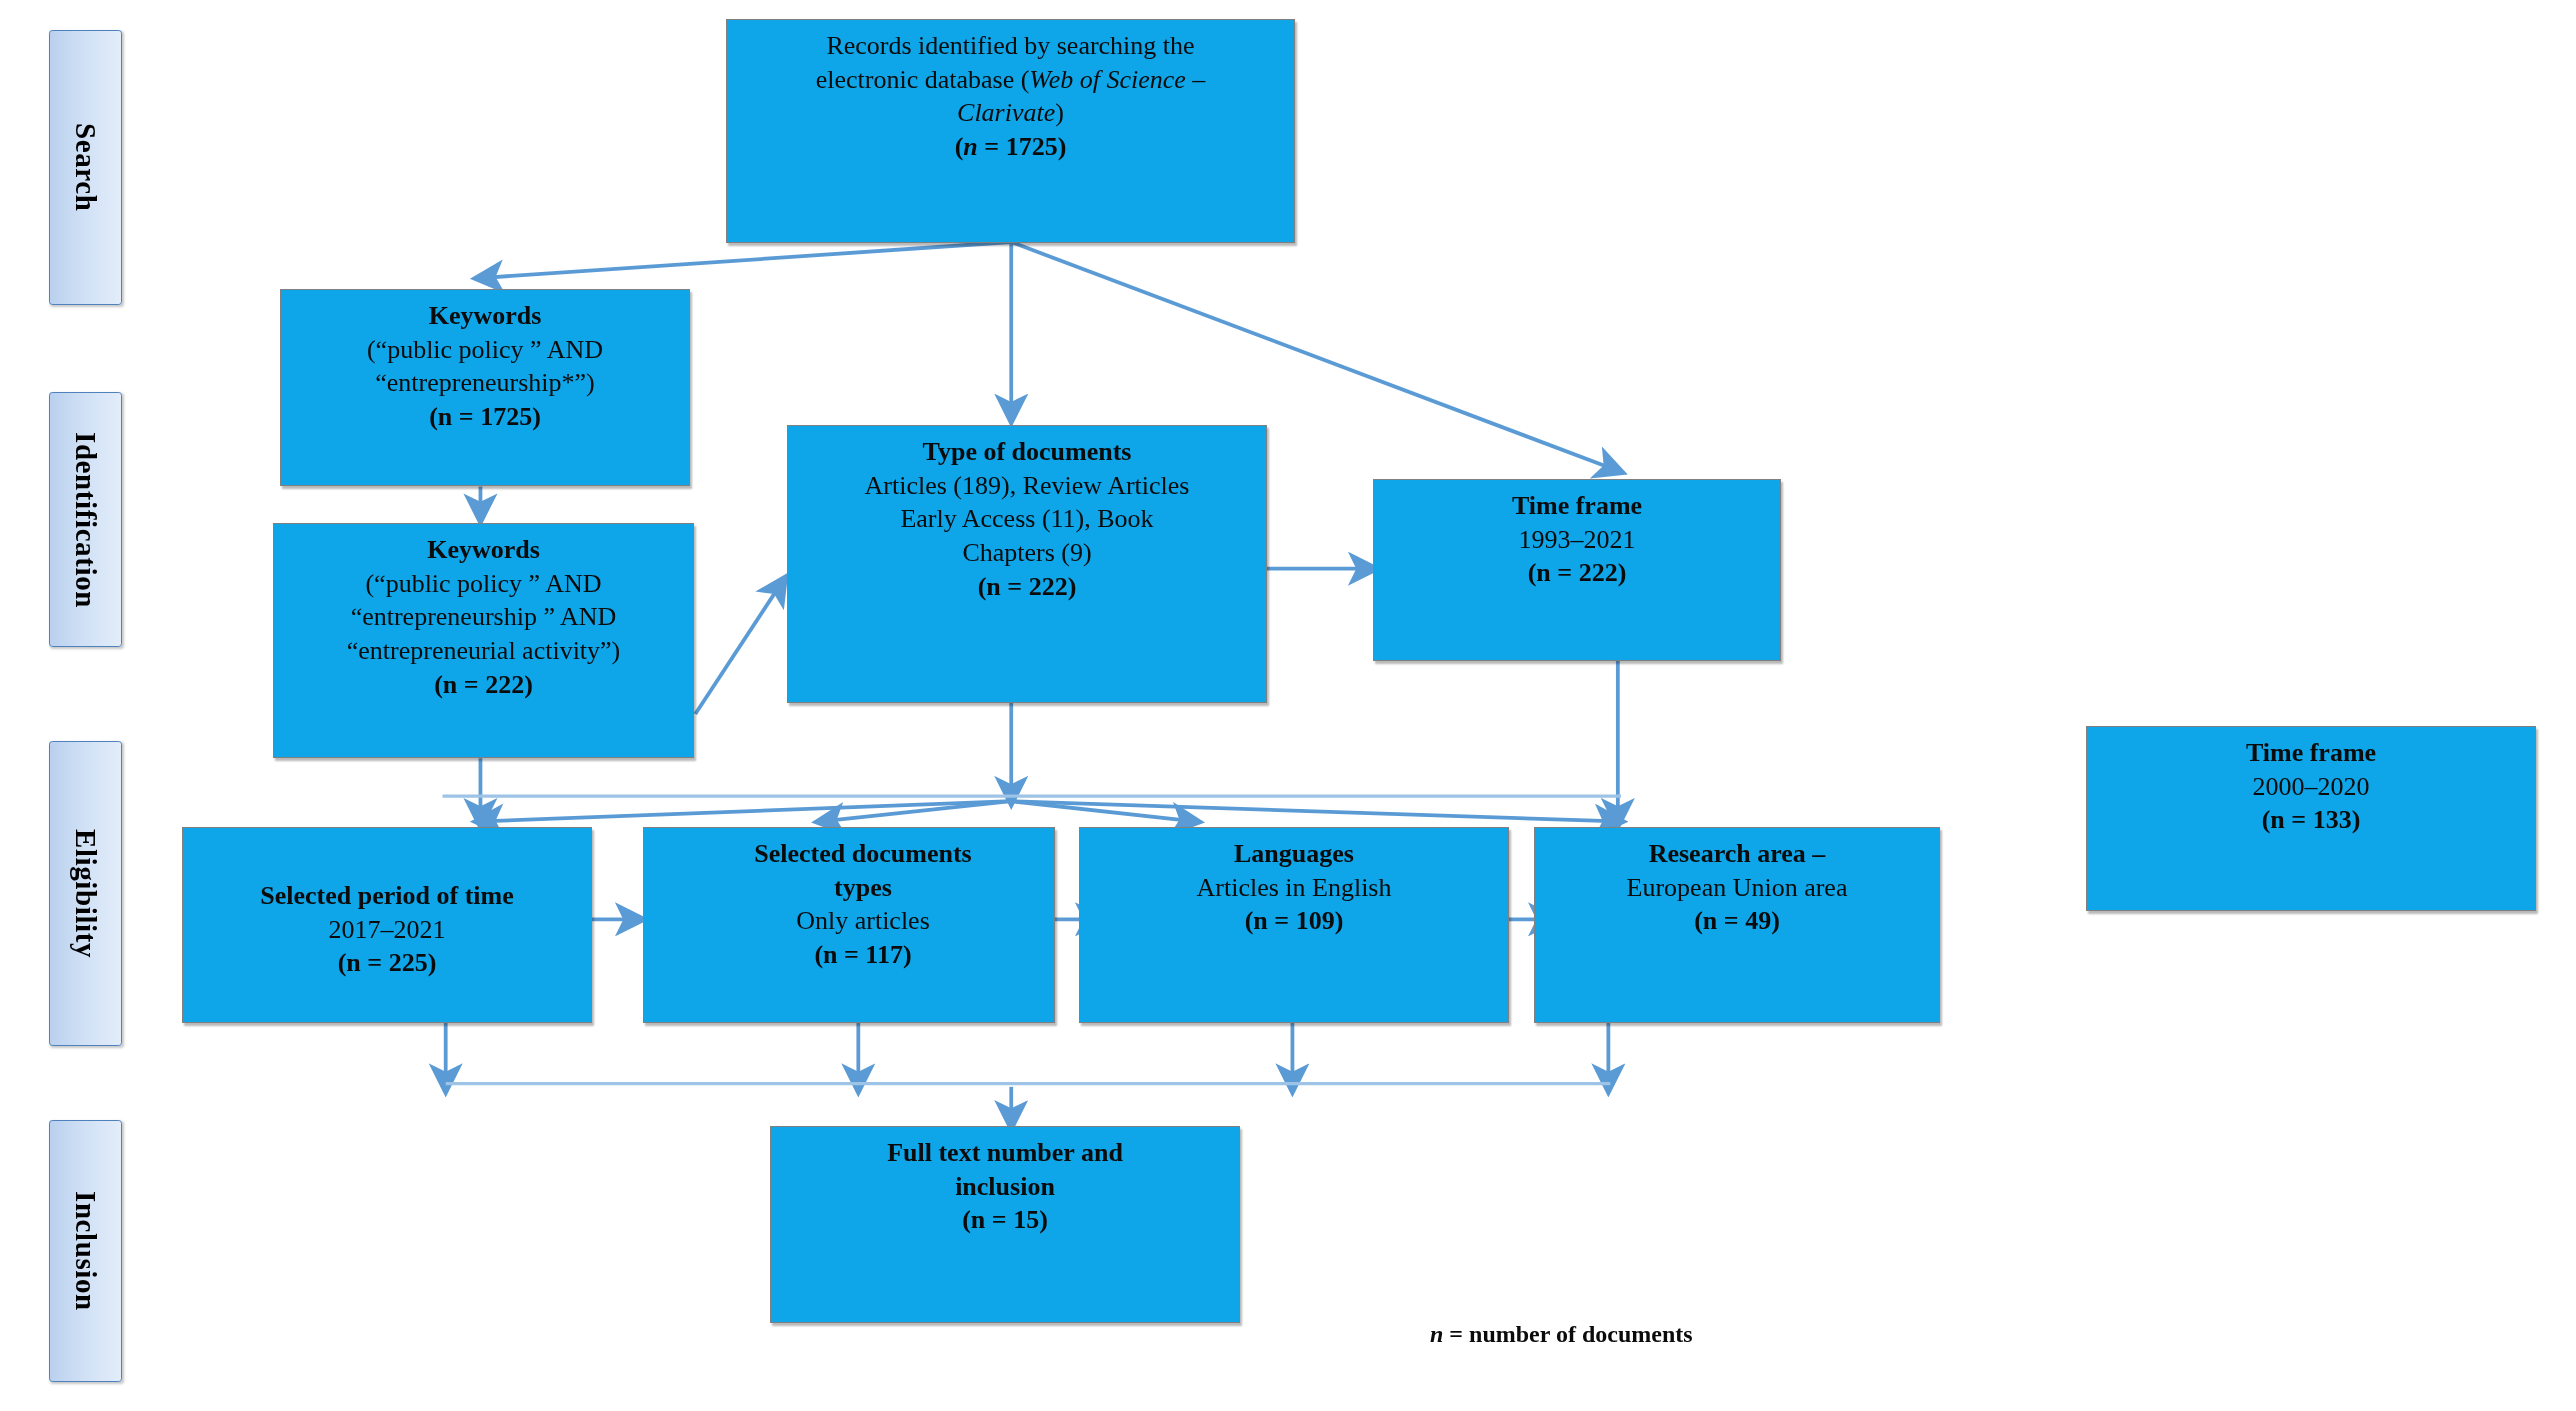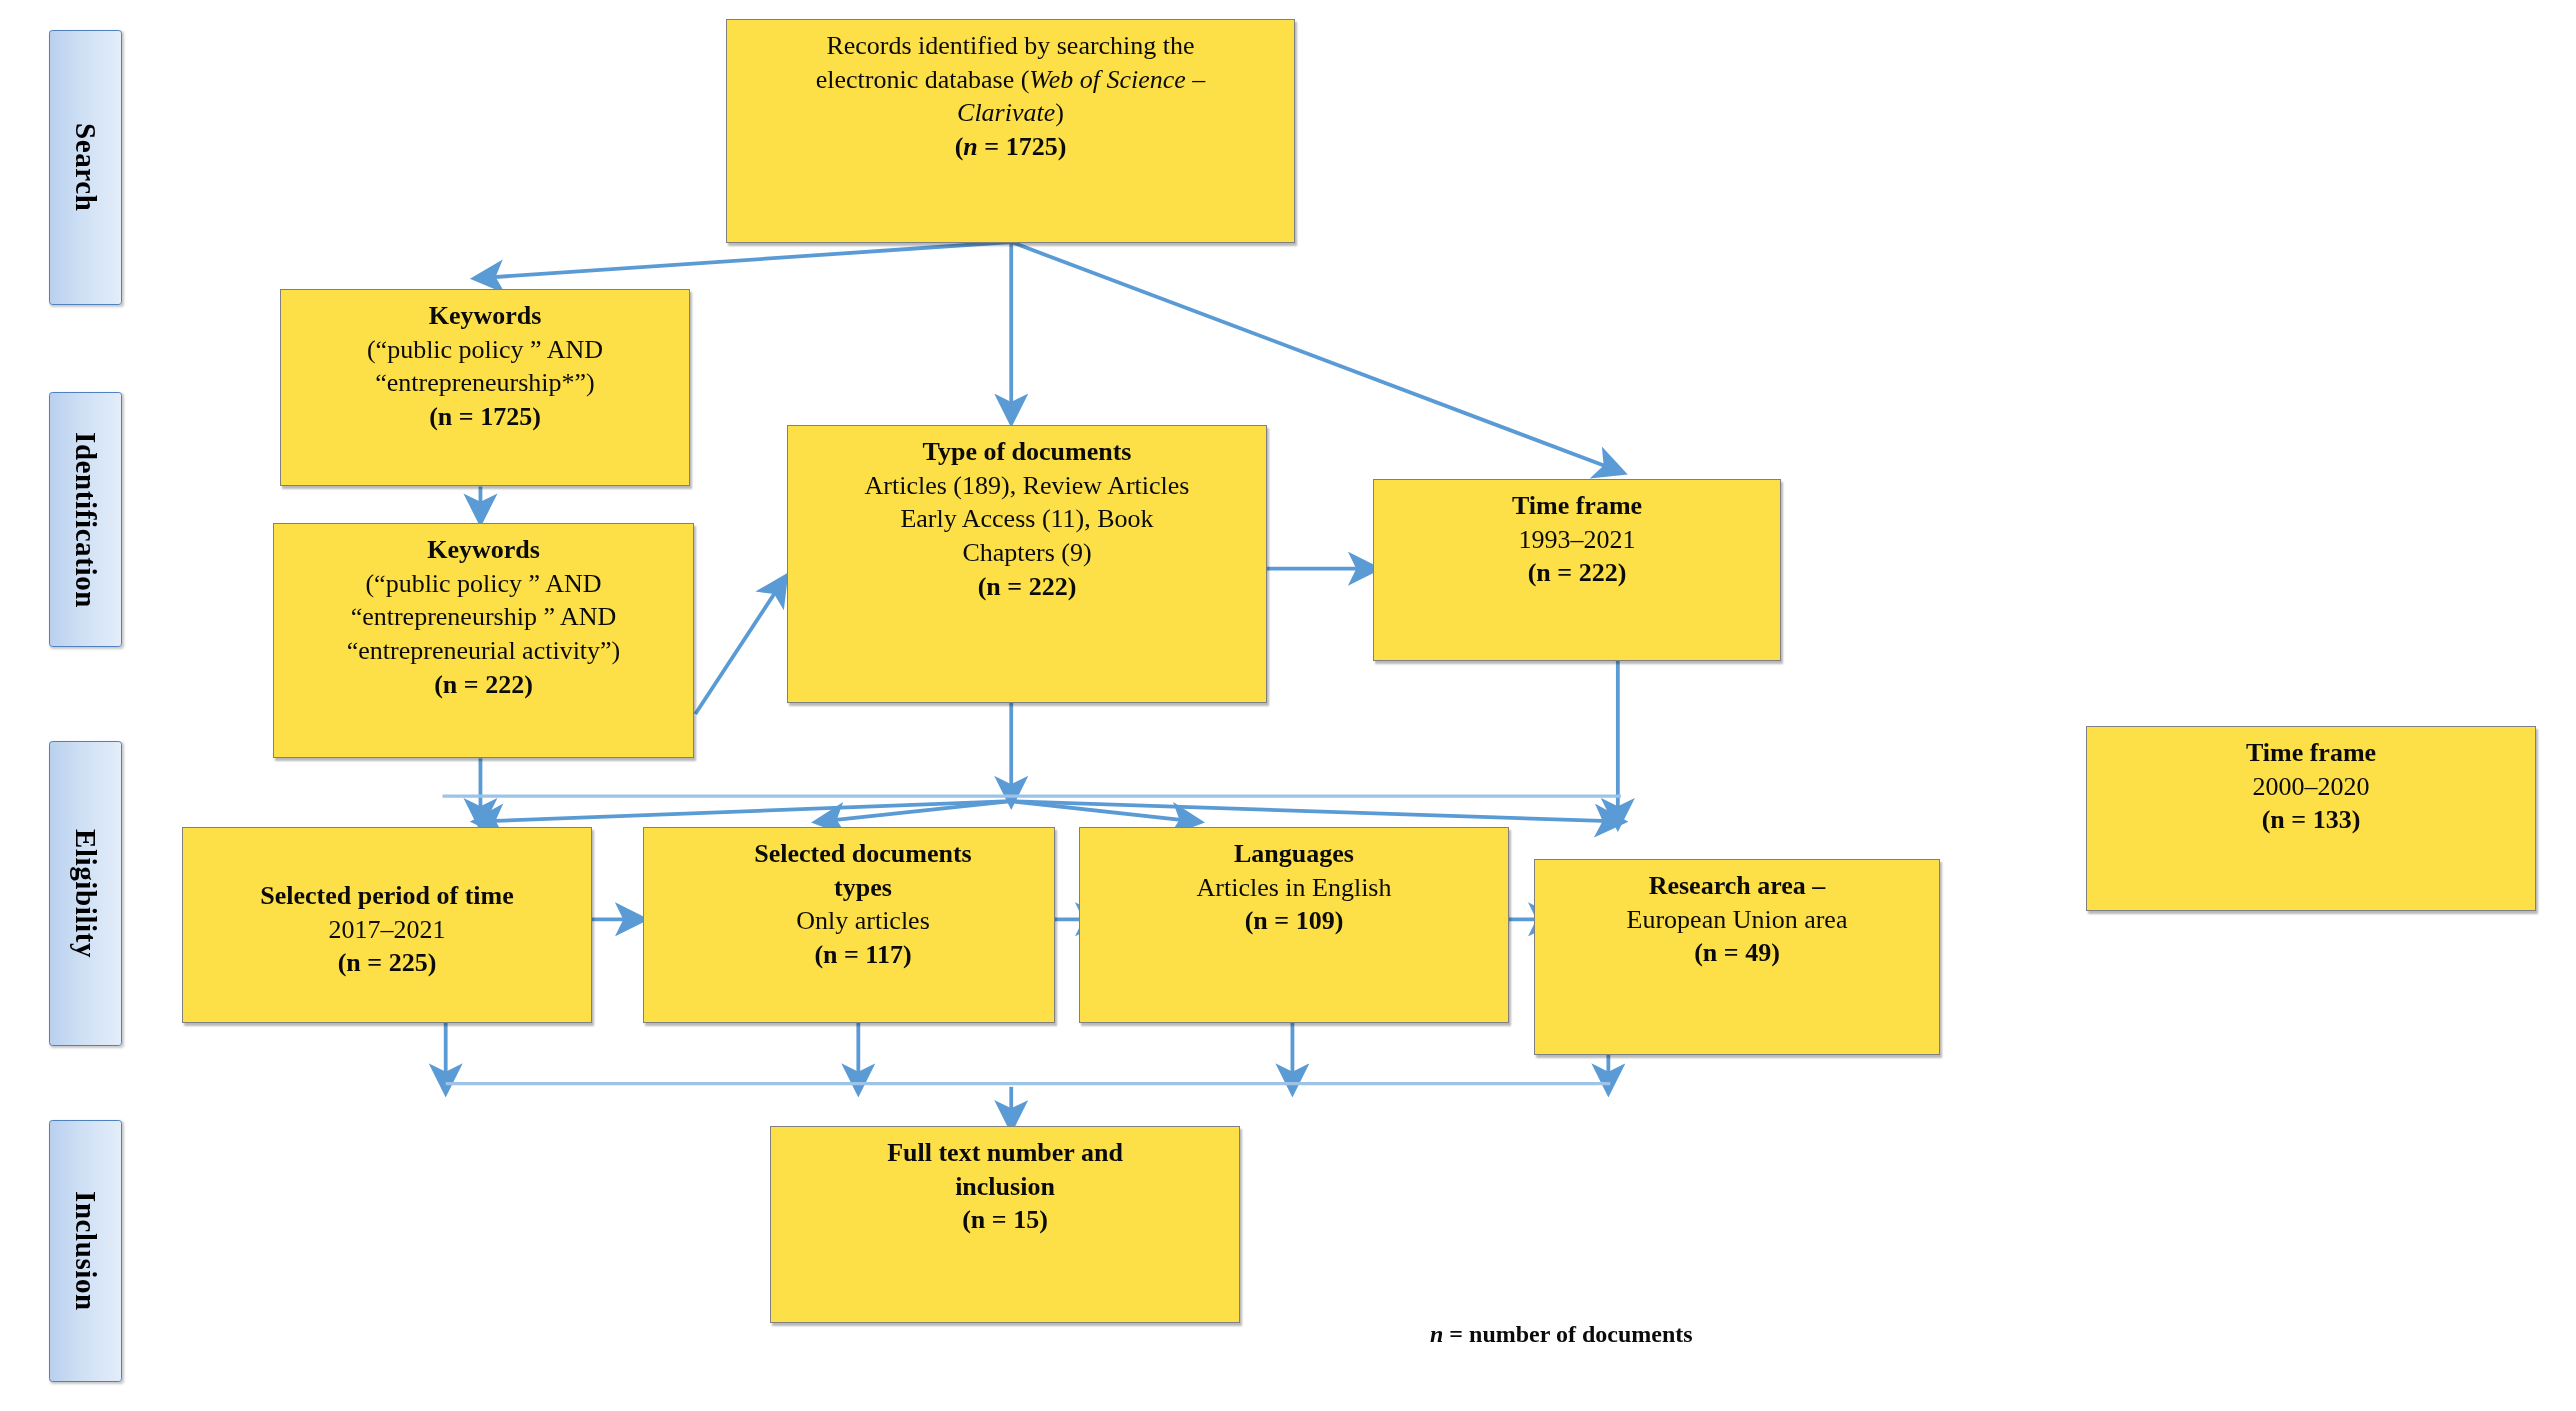--- a/index.html
+++ b/index.html
@@ -29,21 +29,21 @@
     font-weight:bold;
     font-size:29px;
     letter-spacing:0.6px;
     color:#000;
     white-space:nowrap;
   }
 
   
   .box{
     position:absolute;
-    background:#fde047;
+    background:#0ea5e9;
     border:1.9px solid #808080;
     box-shadow:1.9px 2.5px 1.9px rgba(0,0,0,.28);
     z-index:2;
     box-sizing:border-box;
     display:flex;
     align-items:flex-start;
     justify-content:center;
     overflow:hidden;
   }
   .box .txt{
@@ -206,21 +206,21 @@
   </div>
 
   <div class="box" style="left:1079px;top:827px;width:430px;height:196px;">
     <div class="txt">
       <div class="ttl">Languages</div>
       <div>Articles in English</div>
       <div class="nb">(n = 109)</div>
     </div>
   </div>
 
-  <div class="box" style="left:1534px;top:859px;width:406px;height:196px;">
+  <div class="box" style="left:1534px;top:827px;width:406px;height:196px;">
     <div class="txt">
       <div class="ttl">Research area –</div>
       <div>European Union area</div>
       <div class="nb">(n = 49)</div>
     </div>
   </div>
 
   <div class="box" style="left:770px;top:1126px;width:470px;height:197px;">
     <div class="txt">
       <div class="ttl">Full text number and</div>

